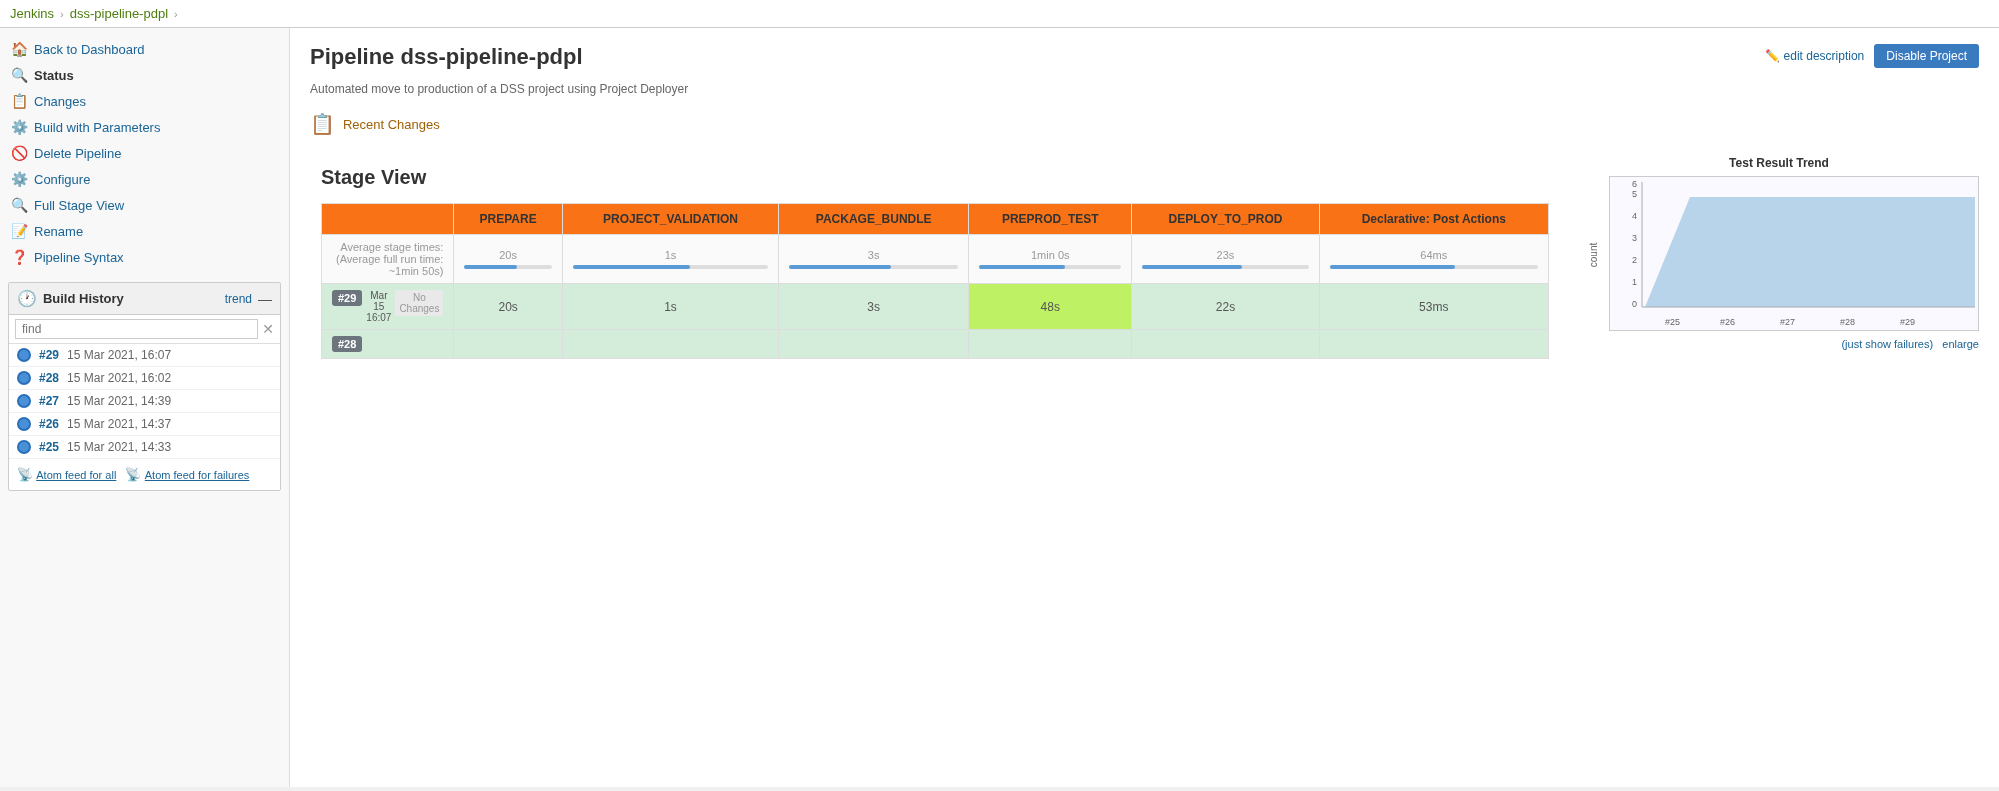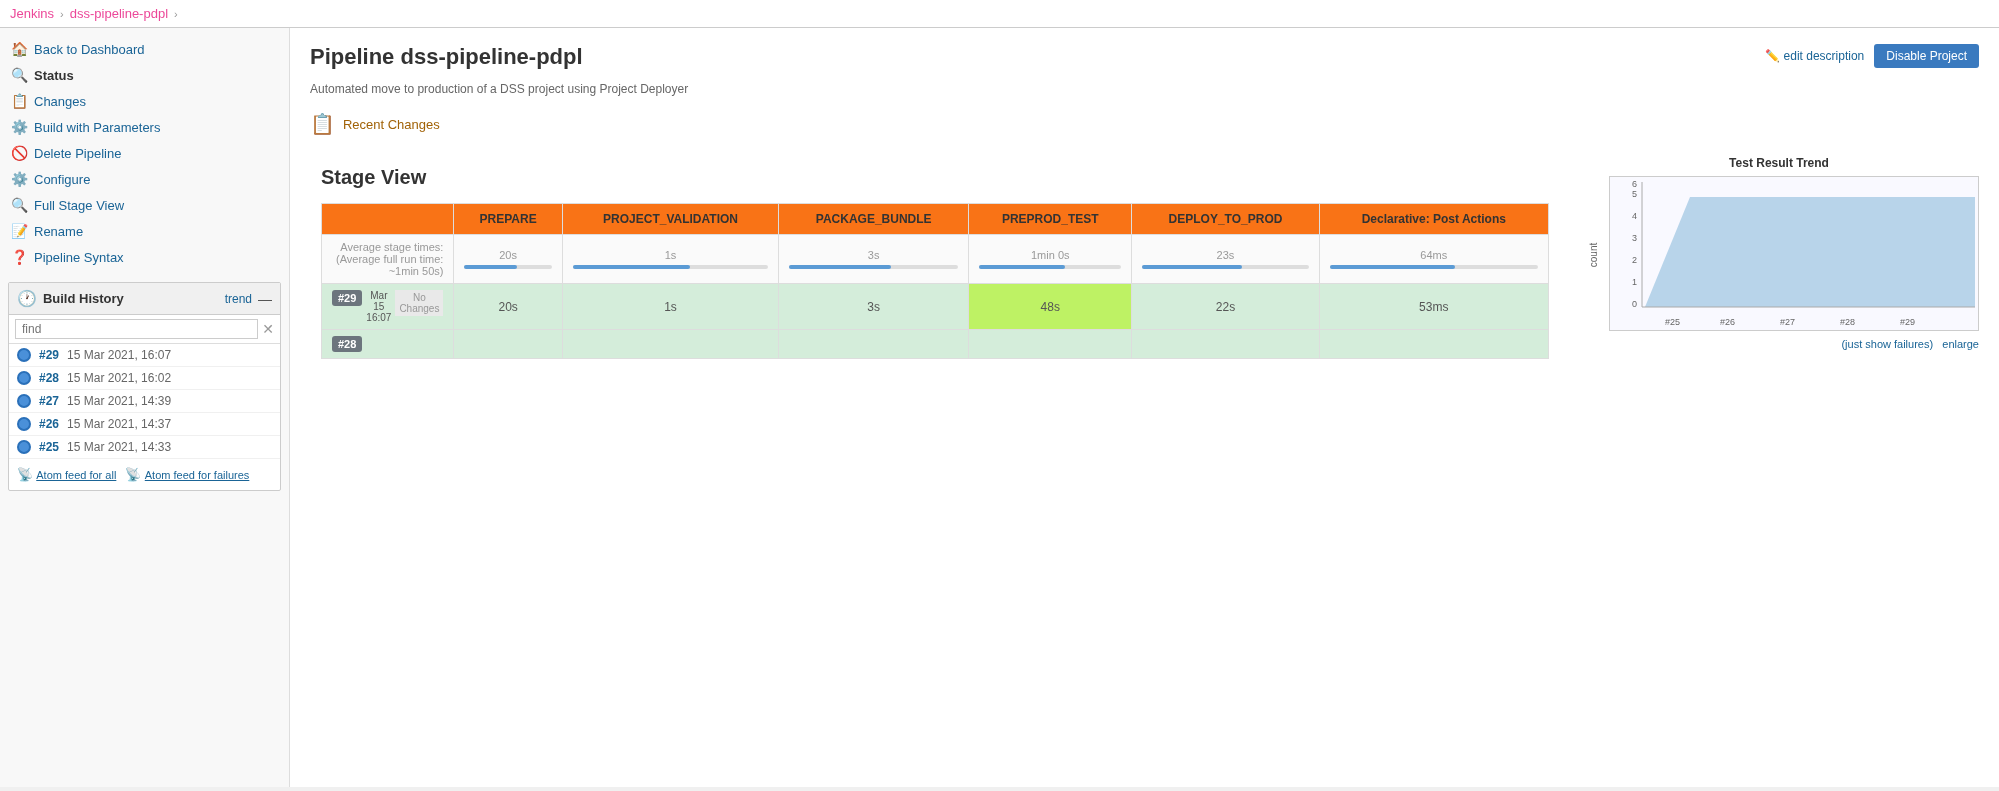--- a/index.html
+++ b/index.html
@@ -8,21 +8,21 @@
     
     .top-nav {
       background: #fff;
       border-bottom: 1px solid #ccc;
       padding: 6px 10px;
       display: flex;
       align-items: center;
       gap: 6px;
       font-size: 13px;
     }
-    .top-nav a { color: #ec4899; text-decoration: none; }
+    .top-nav a { color: #4d7c0f; text-decoration: none; }
     .top-nav .sep { color: #999; font-size: 11px; }
 
     
     .layout { display: flex; min-height: calc(100vh - 32px); }
 
     
     .sidebar {
       width: 290px;
       min-width: 290px;
       background: #f8f8f8;

